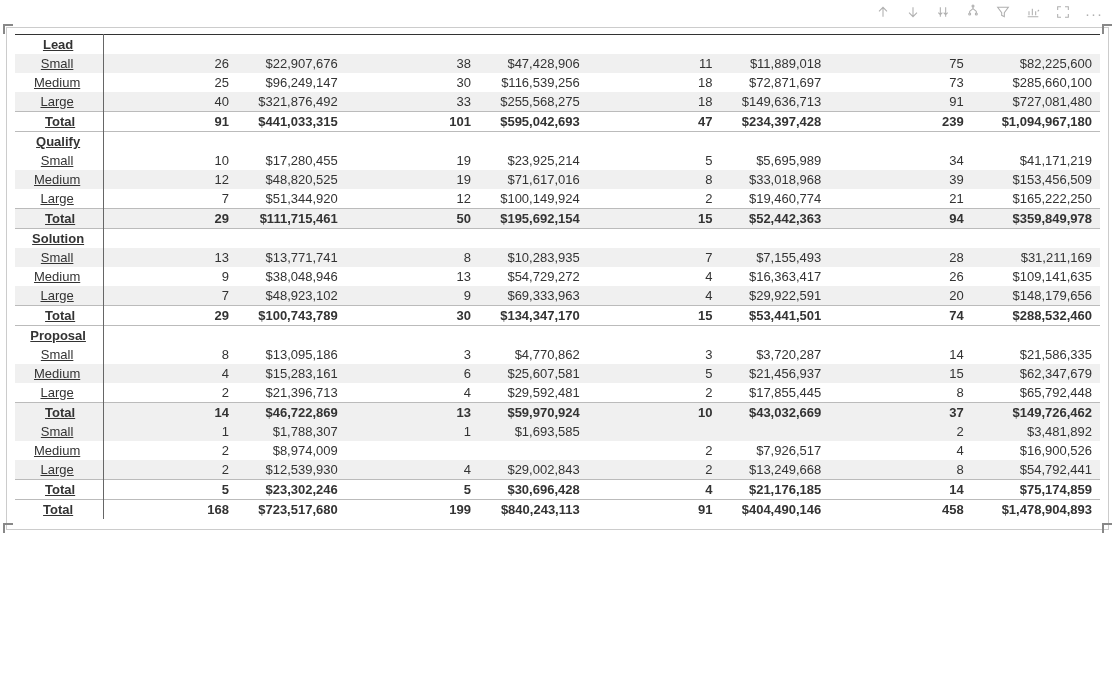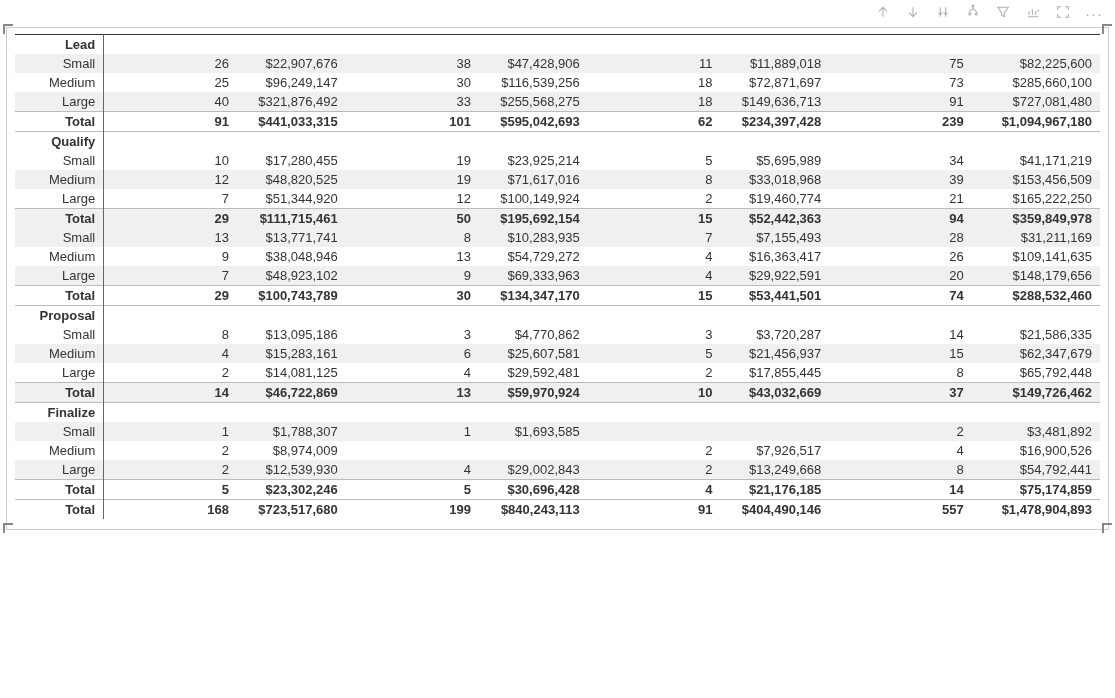--- a/index.html
+++ b/index.html
@@ -53,21 +53,21 @@
     border-collapse: collapse;
     width: 100%;
   }
   table.matrix th, table.matrix td {
     padding: 2px 8px 2px 4px;
     font-weight: normal;
     white-space: nowrap;
   }
   th.hdr-region, th.hdr-stage { text-align:left; padding-left:6px;}
   th.hdr-col { text-align:left; }
-  td.rowlabel { text-align:right; padding-left:8px; }
+  td.rowlabel { text-align:center; padding-left:8px;text-decoration:underline; }
   td.num { text-align:right; }
   tr.stage td.rowlabel { font-weight:bold; padding-left:6px;}
   tr.subtotal td { font-weight:bold; }
   tr.subtotal td.rowlabel { padding-left:10px;}
   tr.grandtotal td { font-weight:bold; }
   tr.grandtotal td.rowlabel { padding-left:6px;}
   tr.alt { background: var(--row-alt); }
   .top-rule td, .top-rule th { border-top: 1px solid #bbb; }
   .heavy-top td, .heavy-top th { border-top: 1.6px solid var(--border-dark); }
   th.colhead-total, td.col-total { font-weight:bold;}
@@ -170,21 +170,21 @@
           <td class="num">$149,636,713</td>
           <td class="num col-total">91</td>
           <td class="num col-total">$727,081,480</td>
         </tr>
         <tr class="subtotal top-rule">
           <td class="rowlabel rowcol-sep">Total</td>
           <td class="num">91</td>
           <td class="num">$441,033,315</td>
           <td class="num">101</td>
           <td class="num">$595,042,693</td>
-          <td class="num">62</td>
+          <td class="num">47</td>
           <td class="num">$234,397,428</td>
           <td class="num col-total">239</td>
           <td class="num col-total">$1,094,967,180</td>
         </tr>
         <tr class="stage top-rule">
           <td class="rowlabel rowcol-sep">Qualify</td>
           <td class="num"></td>
           <td class="num"></td>
           <td class="num"></td>
           <td class="num"></td>
@@ -230,20 +230,31 @@
           <td class="rowlabel rowcol-sep">Total</td>
           <td class="num">29</td>
           <td class="num">$111,715,461</td>
           <td class="num">50</td>
           <td class="num">$195,692,154</td>
           <td class="num">15</td>
           <td class="num">$52,442,363</td>
           <td class="num col-total">94</td>
           <td class="num col-total">$359,849,978</td>
         </tr>
+        <tr class="stage top-rule">
+          <td class="rowlabel rowcol-sep">Solution</td>
+          <td class="num"></td>
+          <td class="num"></td>
+          <td class="num"></td>
+          <td class="num"></td>
+          <td class="num"></td>
+          <td class="num"></td>
+          <td class="num col-total"></td>
+          <td class="num col-total"></td>
+        </tr>
         <tr class="alt">
           <td class="rowlabel rowcol-sep">Small</td>
           <td class="num">13</td>
           <td class="num">$13,771,741</td>
           <td class="num">8</td>
           <td class="num">$10,283,935</td>
           <td class="num">7</td>
           <td class="num">$7,155,493</td>
           <td class="num col-total">28</td>
           <td class="num col-total">$31,211,169</td>
@@ -310,50 +321,39 @@
           <td class="num">6</td>
           <td class="num">$25,607,581</td>
           <td class="num">5</td>
           <td class="num">$21,456,937</td>
           <td class="num col-total">15</td>
           <td class="num col-total">$62,347,679</td>
         </tr>
         <tr>
           <td class="rowlabel rowcol-sep">Large</td>
           <td class="num">2</td>
-          <td class="num">$14,081,125</td>
+          <td class="num">$21,396,713</td>
           <td class="num">4</td>
           <td class="num">$29,592,481</td>
           <td class="num">2</td>
           <td class="num">$17,855,445</td>
           <td class="num col-total">8</td>
           <td class="num col-total">$65,792,448</td>
         </tr>
         <tr class="alt subtotal top-rule">
           <td class="rowlabel rowcol-sep">Total</td>
           <td class="num">14</td>
           <td class="num">$46,722,869</td>
           <td class="num">13</td>
           <td class="num">$59,970,924</td>
           <td class="num">10</td>
           <td class="num">$43,032,669</td>
           <td class="num col-total">37</td>
           <td class="num col-total">$149,726,462</td>
         </tr>
-        <tr class="stage top-rule">
-          <td class="rowlabel rowcol-sep">Finalize</td>
-          <td class="num"></td>
-          <td class="num"></td>
-          <td class="num"></td>
-          <td class="num"></td>
-          <td class="num"></td>
-          <td class="num"></td>
-          <td class="num col-total"></td>
-          <td class="num col-total"></td>
-        </tr>
         <tr class="alt">
           <td class="rowlabel rowcol-sep">Small</td>
           <td class="num">1</td>
           <td class="num">$1,788,307</td>
           <td class="num">1</td>
           <td class="num">$1,693,585</td>
           <td class="num"></td>
           <td class="num"></td>
           <td class="num col-total">2</td>
           <td class="num col-total">$3,481,892</td>
@@ -392,18 +392,18 @@
           <td class="num col-total">$75,174,859</td>
         </tr>
         <tr class="grandtotal top-rule">
           <td class="rowlabel rowcol-sep">Total</td>
           <td class="num">168</td>
           <td class="num">$723,517,680</td>
           <td class="num">199</td>
           <td class="num">$840,243,113</td>
           <td class="num">91</td>
           <td class="num">$404,490,146</td>
-          <td class="num col-total">557</td>
+          <td class="num col-total">458</td>
           <td class="num col-total">$1,478,904,893</td>
         </tr>
       </tbody>
   </table>
 </div>
 
 </body></html>

